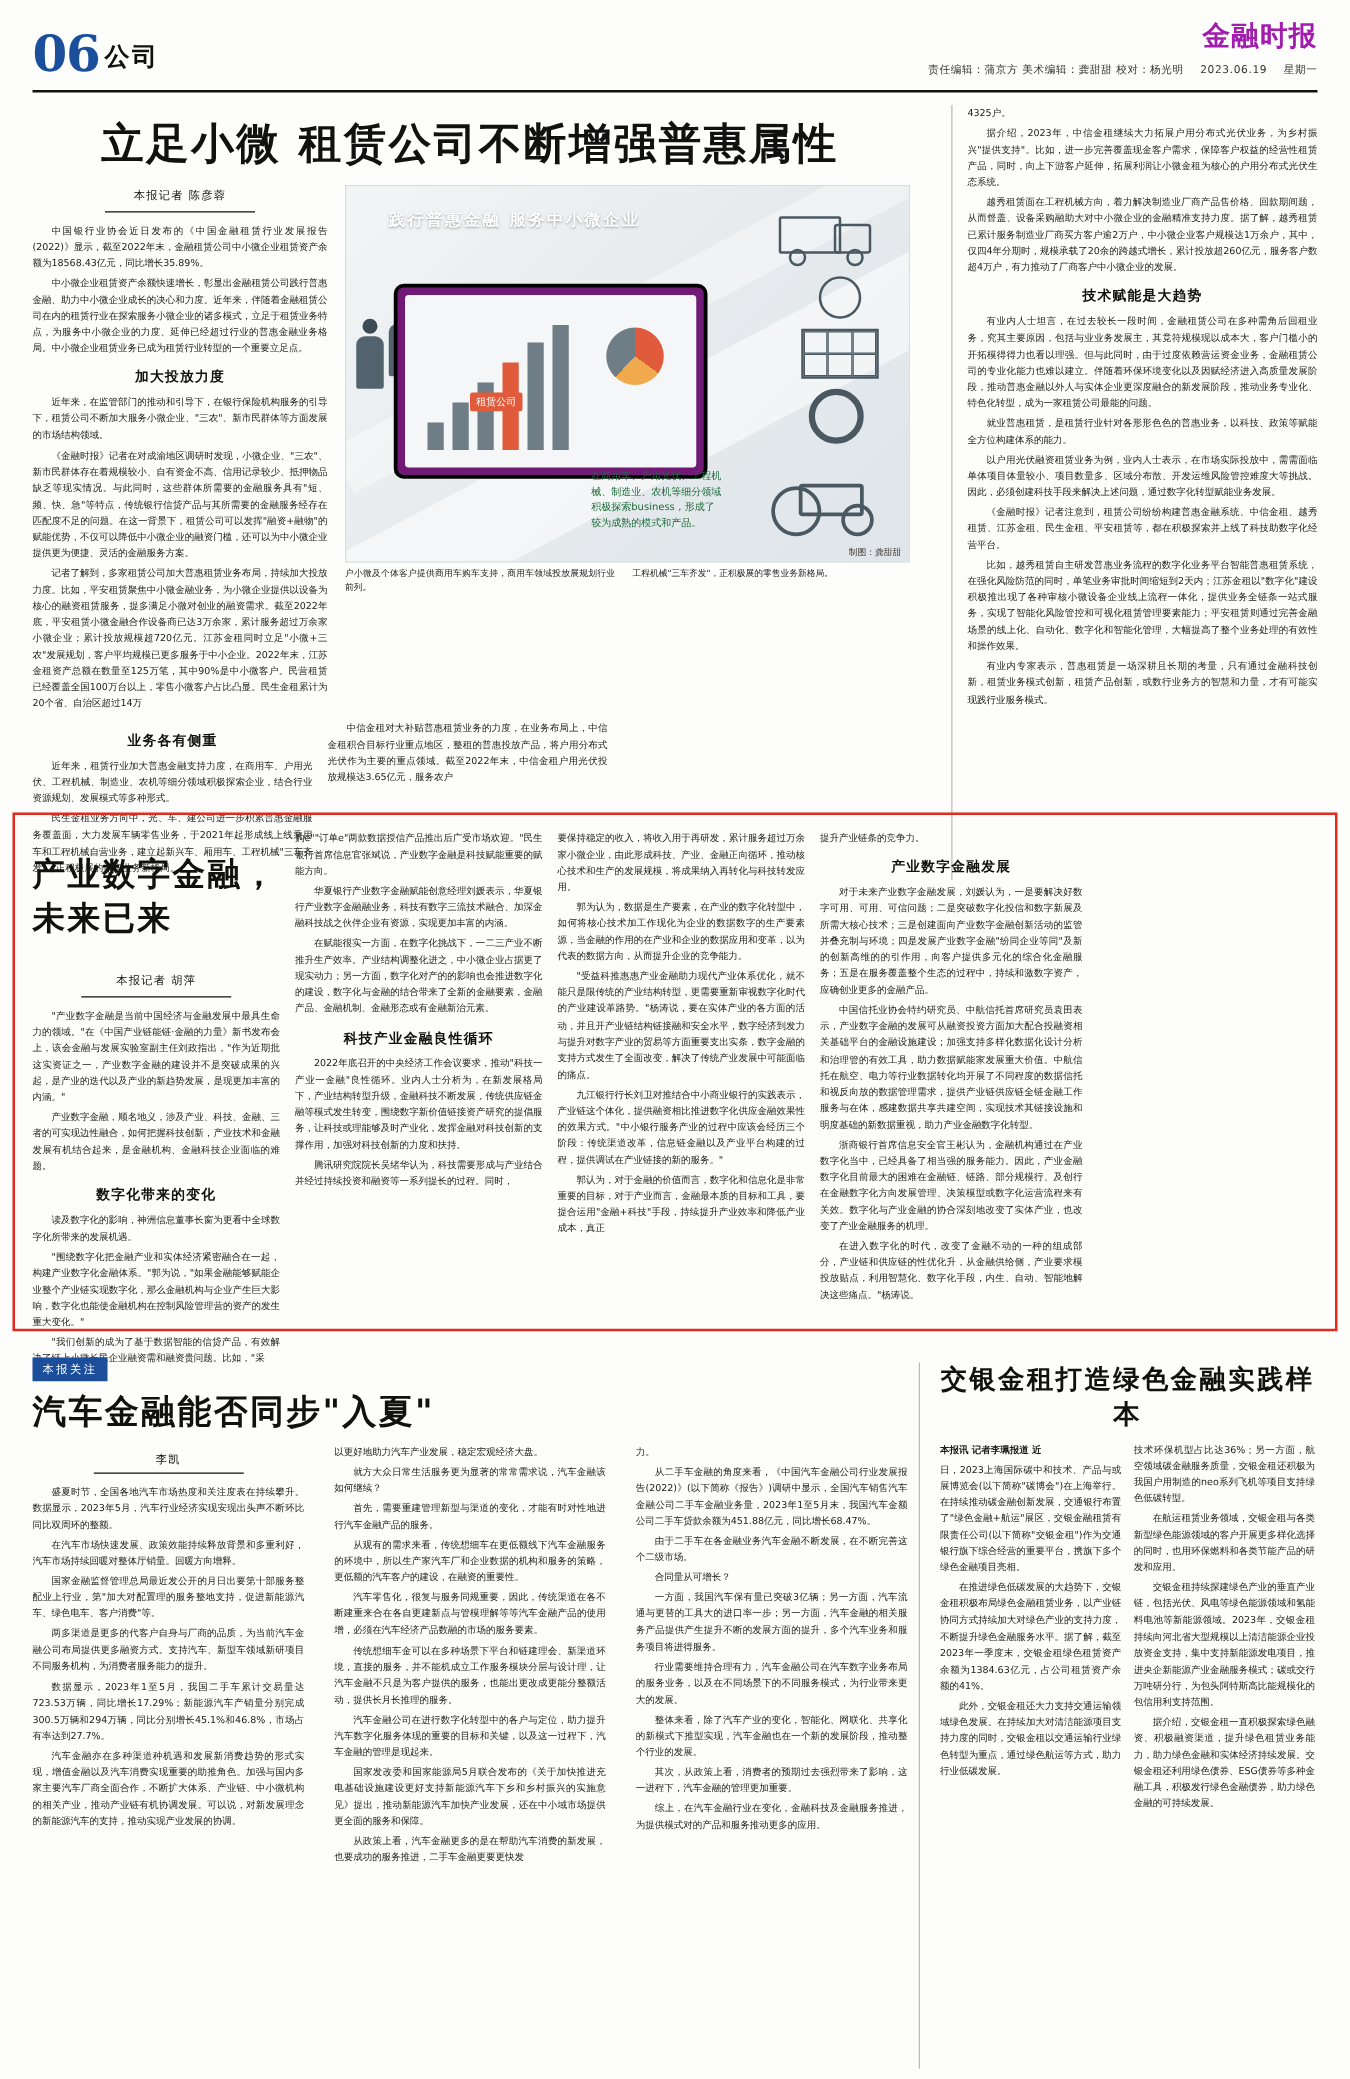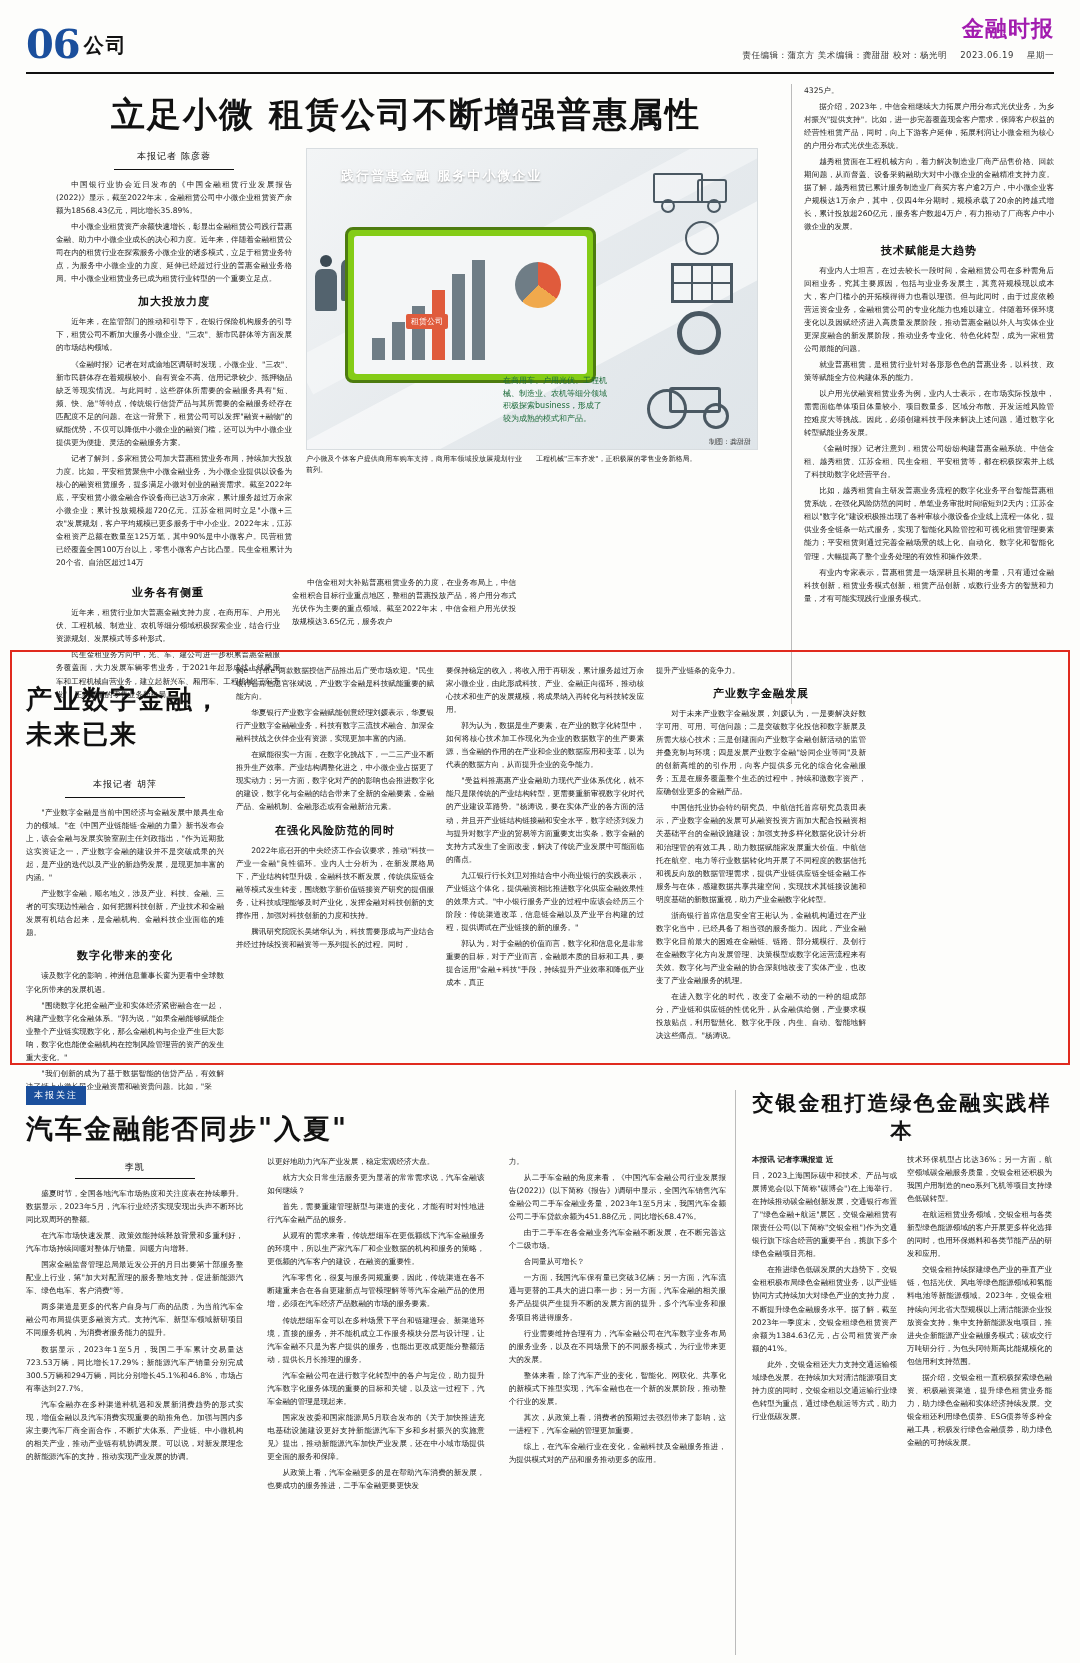--- a/index.html
+++ b/index.html
@@ -35,39 +35,39 @@
   .byline{font-size:9px;text-align:center;margin:2px 0 6px;letter-spacing:1px;}
   .byline-rule{width:120px;border-top:1px solid #111;margin:3px auto 8px;}
   .sub{font-size:11px;font-weight:700;text-align:center;margin:9px 0 6px;letter-spacing:1px;}
   .p{font-size:7.6px;line-height:1.72;text-align:justify;text-justify:inter-ideograph;
      margin:0 0 3px;color:#1a1a1a;}
   .p.ind{text-indent:2em;}
   .cap{font-size:7px;line-height:1.6;text-align:justify;color:#222;}
   .colsep{border-left:1px solid #bbb;}
 
   .art-top{display:flex;gap:14px;}
-  .art-left{width:700px;margin-left:30px;}
+  .art-left{width:700px;}
   .art-right{width:300px;margin-left:21px;}
 
   .top3{display:flex;gap:12px;margin-top:4px;}
   .top3 .c{width:224px;}
 
   
   .illu{position:relative;width:450px;height:300px;background:#eef1f3;overflow:hidden;
         border:1px solid #d8dde0;}
   .illu .band{position:absolute;left:0;top:0;width:100%;height:100%;
      background:linear-gradient(135deg,#f3f5f6 0%,#e7ebee 45%,#dfe5e9 100%);}
   .illu .diag{position:absolute;width:140%;height:70px;background:#fff;opacity:.55;
      transform:rotate(-28deg);left:-40px;top:150px;}
   .illu .diag2{position:absolute;width:140%;height:40px;background:#fff;opacity:.4;
      transform:rotate(-28deg);left:-40px;top:60px;}
   .illu .hdtxt{position:absolute;top:18px;left:34px;color:#fff;font-size:13px;font-weight:700;
      letter-spacing:2px;text-shadow:0 1px 2px rgba(0,0,0,.35);}
   .tabletbox{position:absolute;left:38px;top:78px;width:245px;height:150px;
-     background:#84cc16;border-radius:8px;border:3px solid #4d7c0f;}
+     background:#701a75;border-radius:8px;border:3px solid #000000;}
   .tabletbox .scr{position:absolute;inset:6px;background:#f4f6f7;border-radius:3px;overflow:hidden;}
   .bars{position:absolute;bottom:14px;left:18px;display:flex;align-items:flex-end;gap:7px;}
   .bars i{display:block;width:13px;background:#6f7d86;}
   .pie{position:absolute;right:26px;top:26px;width:46px;height:46px;border-radius:50%;
       background:conic-gradient(#e05b3c 0 35%,#f0a94c 35% 62%,#6f7d86 62% 100%);}
   .label-orange{position:absolute;left:52px;top:78px;background:#e05b3c;color:#fff;
       font-size:8px;padding:2px 5px;border-radius:2px;}
   .people{position:absolute;left:8px;top:96px;}
   .person{position:absolute;width:22px;}
   .person .head{width:12px;height:12px;border-radius:50%;background:#3c4a54;margin:0 auto;}
@@ -261,21 +261,21 @@
         <div class="sub">数字化带来的变化</div>
         <p class="p ind">读及数字化的影响，神洲信息董事长窗为更看中全球数字化所带来的发展机遇。</p>
         <p class="p ind">"围绕数字化把金融产业和实体经济紧密融合在一起，构建产业数字化金融体系。"郭为说，"如果金融能够赋能企业整个产业链实现数字化，那么金融机构与企业产生巨大影响，数字化也能使金融机构在控制风险管理营的资产的发生重大变化。"</p>
         <p class="p ind">"我们创新的成为了基于数据智能的信贷产品，有效解决了链上小微长民企业融资需和融资贵问题。比如，"采</p>
       </div>
 
       <div class="c">
         <p class="p">购e""订单e"两款数据授信产品推出后广受市场欢迎。"民生银行首席信息官张斌说，产业数字金融是科技赋能重要的赋能方向。</p>
         <p class="p ind">华夏银行产业数字金融赋能创意经理刘媛表示，华夏银行产业数字金融融业务，科技有数字三流技术融合、加深金融科技战之伙伴企业有资源，实现更加丰富的内涵。</p>
         <p class="p ind">在赋能很实一方面，在数字化挑战下，一二三产业不断推升生产效率。产业结构调整化进之，中小微企业占据更了现实动力；另一方面，数字化对产的的影响也会推进数字化的建设，数字化与金融的结合带来了全新的金融要素，金融产品、金融机制、金融形态或有金融新治元素。</p>
-        <div class="sub">在强化风险防范的同时</div>
+        <div class="sub">科技产业金融良性循环</div>
         <p class="p ind">2022年底召开的中央经济工作会议要求，推动"科技一产业一金融"良性循环。业内人士分析为，在新发展格局下，产业结构转型升级，金融科技不断发展，传统供应链金融等模式发生转变，围绕数字新价值链接资产研究的提倡服务，让科技或理能够及时产业化，发挥金融对科技创新的支撑作用，加强对科技创新的力度和扶持。</p>
         <p class="p ind">腾讯研究院院长吴绪华认为，科技需要形成与产业结合并经过持续投资和融资等一系列提长的过程。同时，</p>
       </div>
 
       <div class="c">
         <p class="p">要保持稳定的收入，将收入用于再研发，累计服务超过万余家小微企业，由此形成科技、产业、金融正向循环，推动核心技术和生产的发展规模，将成果纳入再转化与科技转发应用。</p>
         <p class="p ind">郭为认为，数据是生产要素，在产业的数字化转型中，如何将核心技术加工作现化为企业的数据数字的生产要素源，当金融的作用的在产业和企业的数据应用和变革，以为代表的数据方向，从而提升企业的竞争能力。</p>
         <p class="p ind">"受益科推惠惠产业金融助力现代产业体系优化，就不能只是限传统的产业结构转型，更需要重新审视数字化时代的产业建设革路势。"杨涛说，要在实体产业的各方面的活动，并且开产业链结构链接融和安全水平，数字经济到发力与提升对数字产业的贸易等方面重要支出实条，数字金融的支持方式发生了全面改变，解决了传统产业发展中可能面临的痛点。</p>
         <p class="p ind">九江银行行长刘卫对推结合中小商业银行的实践表示，产业链这个体化，提供融资相比推进数字化供应金融效果性的效果方式。"中小银行服务产业的过程中应该会经历三个阶段：传统渠道改革，信息链金融以及产业平台构建的过程，提供调试在产业链接的新的服务。"</p>
         <p class="p ind">郭认为，对于金融的价值而言，数字化和信息化是非常重要的目标，对于产业而言，金融最本质的目标和工具，要提合运用"金融+科技"手段，持续提升产业效率和降低产业成本，真正</p>

